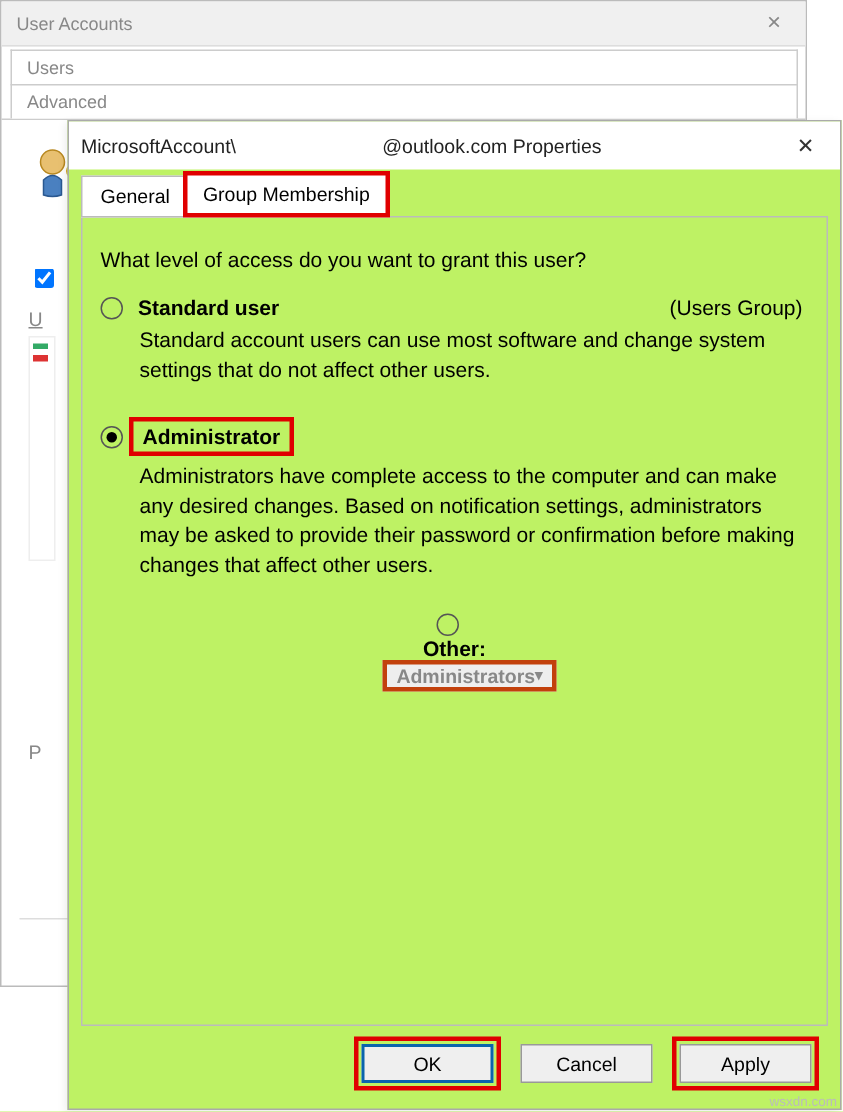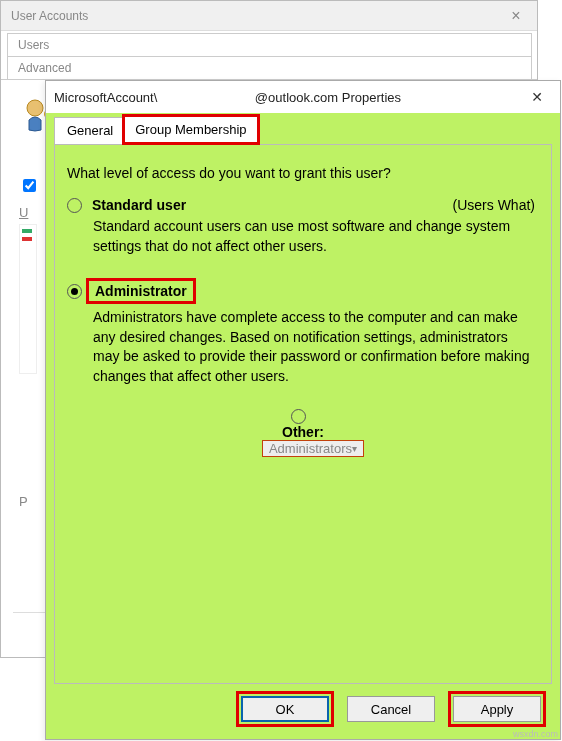--- a/index.html
+++ b/index.html
@@ -161,27 +161,28 @@
       display: inline-block;
       border: 3px solid #e00000;
       padding: 2px 6px;
       margin-left: -6px;
     }
     .other-row { margin-top: 6px; flex-direction: column; }
     .dropdown {
       flex: 1;
       margin-left: 20px;
       height: 24px;
-      border: 1px solid #c2410c;
+      border: 3px solid #c2410c;
       background: #eee;
       color: #888;
       display: flex;
       align-items: center;
       padding: 0 6px;
       max-width: 300px;
+      font-weight: bold;
     }
     .dropdown-arrow { margin-left: auto; font-size: 10px; }
     .fg-buttons {
       position: absolute;
       bottom: 12px; right: 14px;
       display: flex;
       gap: 10px;
     }
     .btn {
       width: 88px;
@@ -247,21 +248,21 @@
   <div class="fg-tabs">
     <div class="fg-tab">General</div>
     <div class="fg-tab fg-tab-highlight">Group Membership</div>
   </div>
   <div class="fg-panel">
     <div class="question">What level of access do you want to grant this user?</div>
 
     <div class="option-row">
       <span class="radio"></span>
       <span class="opt-label">Standard user</span>
-      <span class="opt-group">(Users What)</span>
+      <span class="opt-group">(Users Group)</span>
     </div>
     <div class="opt-desc">Standard account users can use most software and change system settings that do not affect other users.</div>
 
     <div class="option-row">
       <span class="radio selected"></span>
       <span class="admin-highlight">
         <span class="opt-label">Administrator</span>
       </span>
     </div>
     <div class="opt-desc">Administrators have complete access to the computer and can make any desired changes. Based on notification settings, administrators may be asked to provide their password or confirmation before making changes that affect other users.</div>

